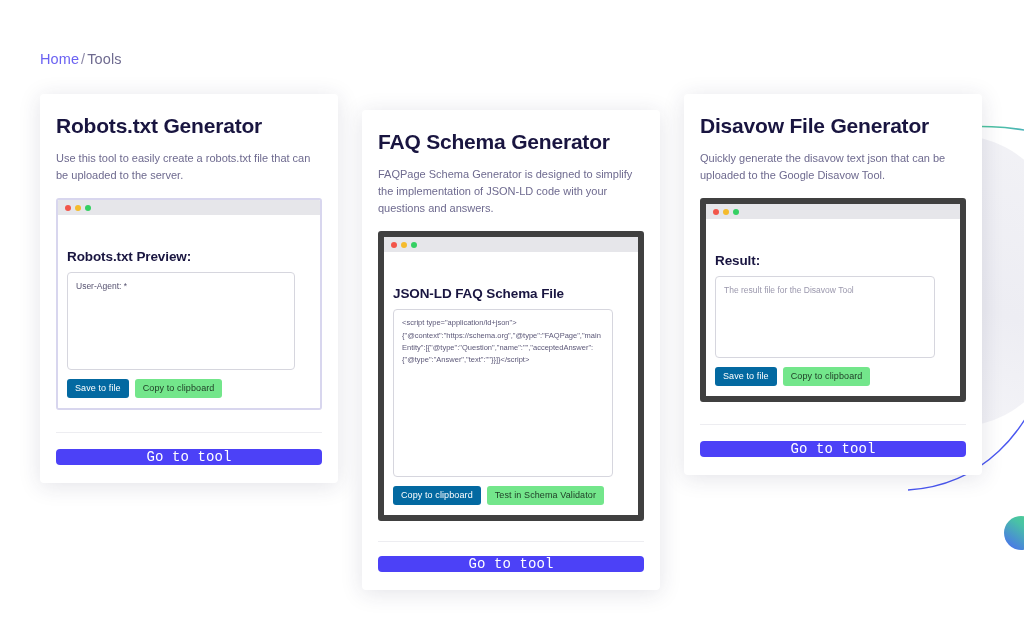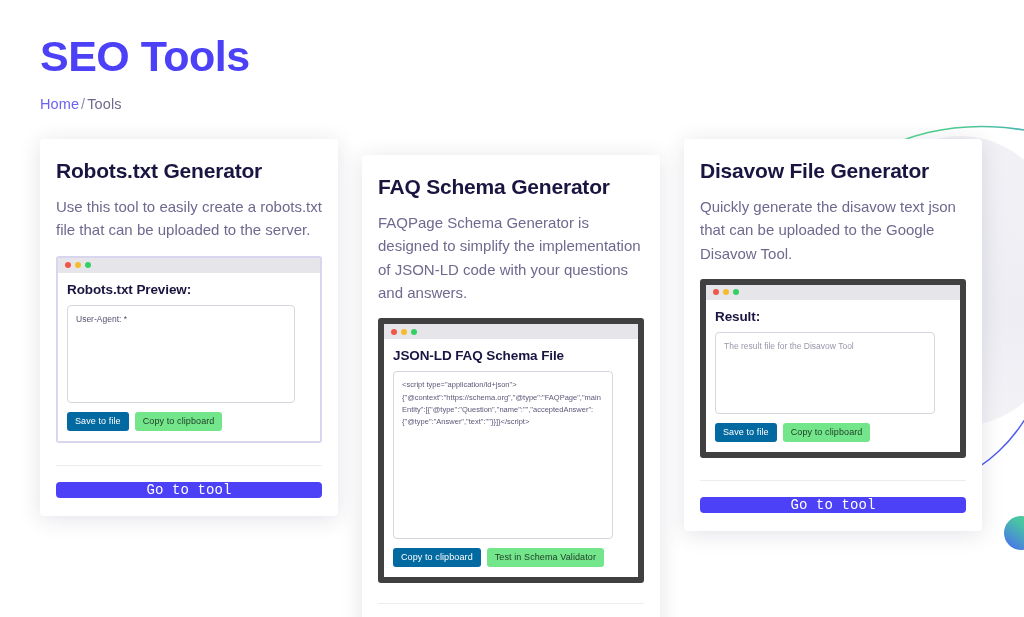--- a/index.html
+++ b/index.html
@@ -101,21 +101,21 @@
     flex-direction: column;
   }
   .card-title {
     font-size: 21px;
     font-weight: 700;
     color: #191540;
     letter-spacing: -0.2px;
     margin-bottom: 12px;
   }
   .card-desc {
-    font-size: 15px;
+    font-size: 11px;
     line-height: 1.55;
     color: #6e6a8f;
     margin-bottom: 14px;
   }
 
   
   .mock-window {
     border-radius: 3px;
     padding: 0;
     overflow: hidden;
@@ -132,20 +132,21 @@
     padding: 0 7px;
   }
   .chrome-dot { width: 6px; height: 6px; border-radius: 50%; }
   .chrome-dot.r { background: #f2564a; }
   .chrome-dot.y { background: #f5bb2d; }
   .chrome-dot.g { background: #35d063; }
 
   .mock-body {
     background: #fff;
     padding: 9px 25px 10px 9px;
+    margin-top: 25px;
   }
   .mock-heading {
     font-size: 13.5px;
     font-weight: 700;
     color: #191540;
     margin-bottom: 8px;
     letter-spacing: -0.1px;
   }
 
   .mock-textarea {
@@ -222,21 +223,20 @@
     <path d="M2 58 C 60 20, 170 18, 250 74" stroke="url(#arcTopGrad)" stroke-width="1.6" fill="none"></path>
   </svg>
   <svg class="deco-arc-bottom" viewBox="0 0 190 170" fill="none">
     <path d="M4 160 C 70 156, 132 110, 150 10" stroke="#4a57f0" stroke-width="1.4" fill="none"></path>
   </svg>
   <div class="deco-dot"></div>
 </div>
 
 <div class="page">
 
-  <h1 class="page-title">SEO Tools</h1>
 
   <nav class="breadcrumb">
     <a href="#">Home</a><span class="sep">/</span><span>Tools</span>
   </nav>
 
   <div class="cards">
 
     <section class="card" style="align-self:flex-start;">
       <h2 class="card-title">Robots.txt Generator</h2>
       <p class="card-desc">Use this tool to easily create a robots.txt file that can be uploaded to the server.</p>

